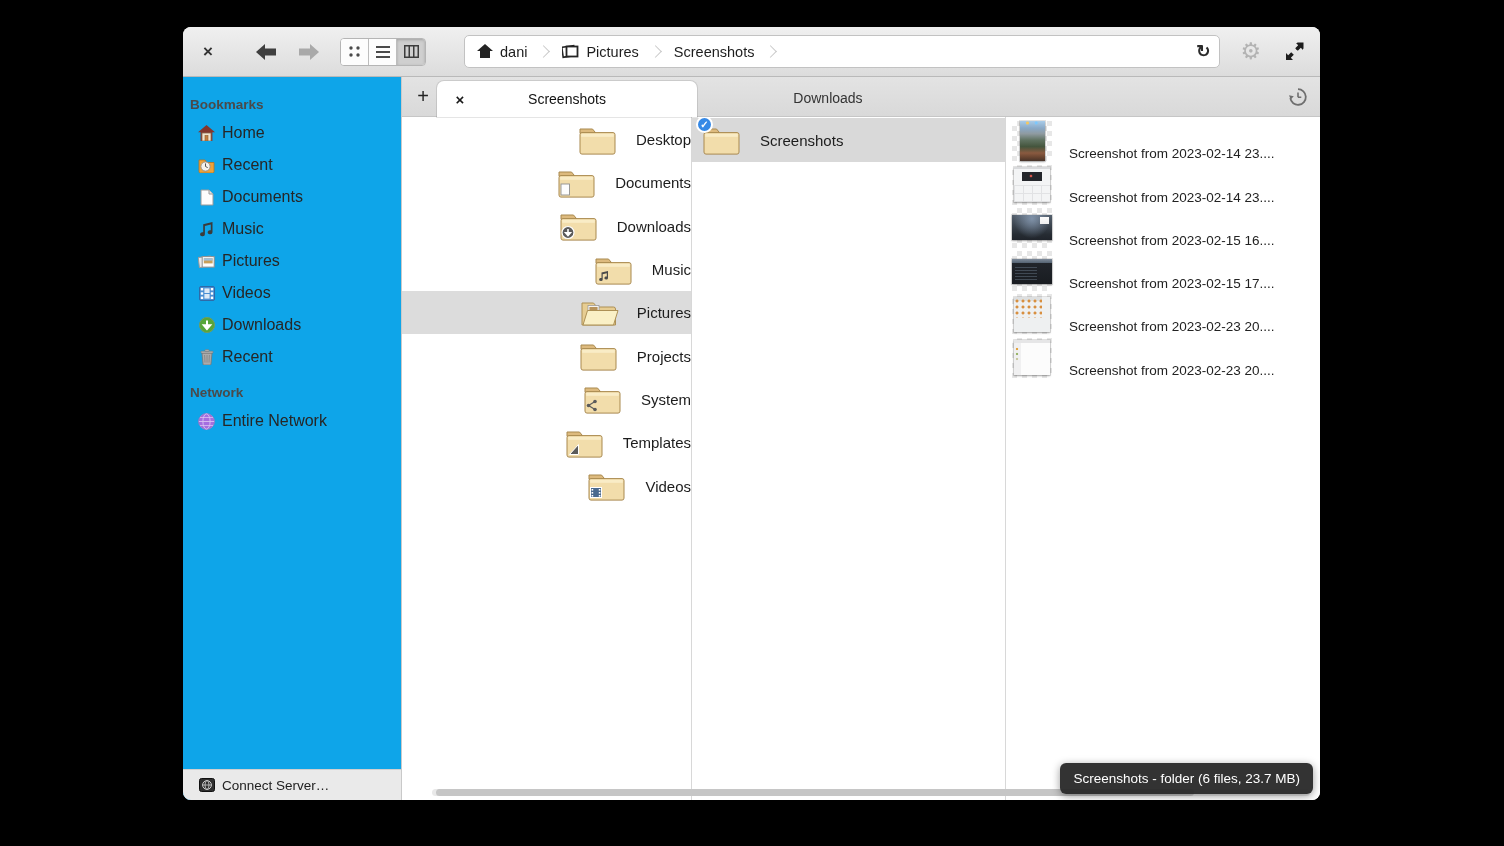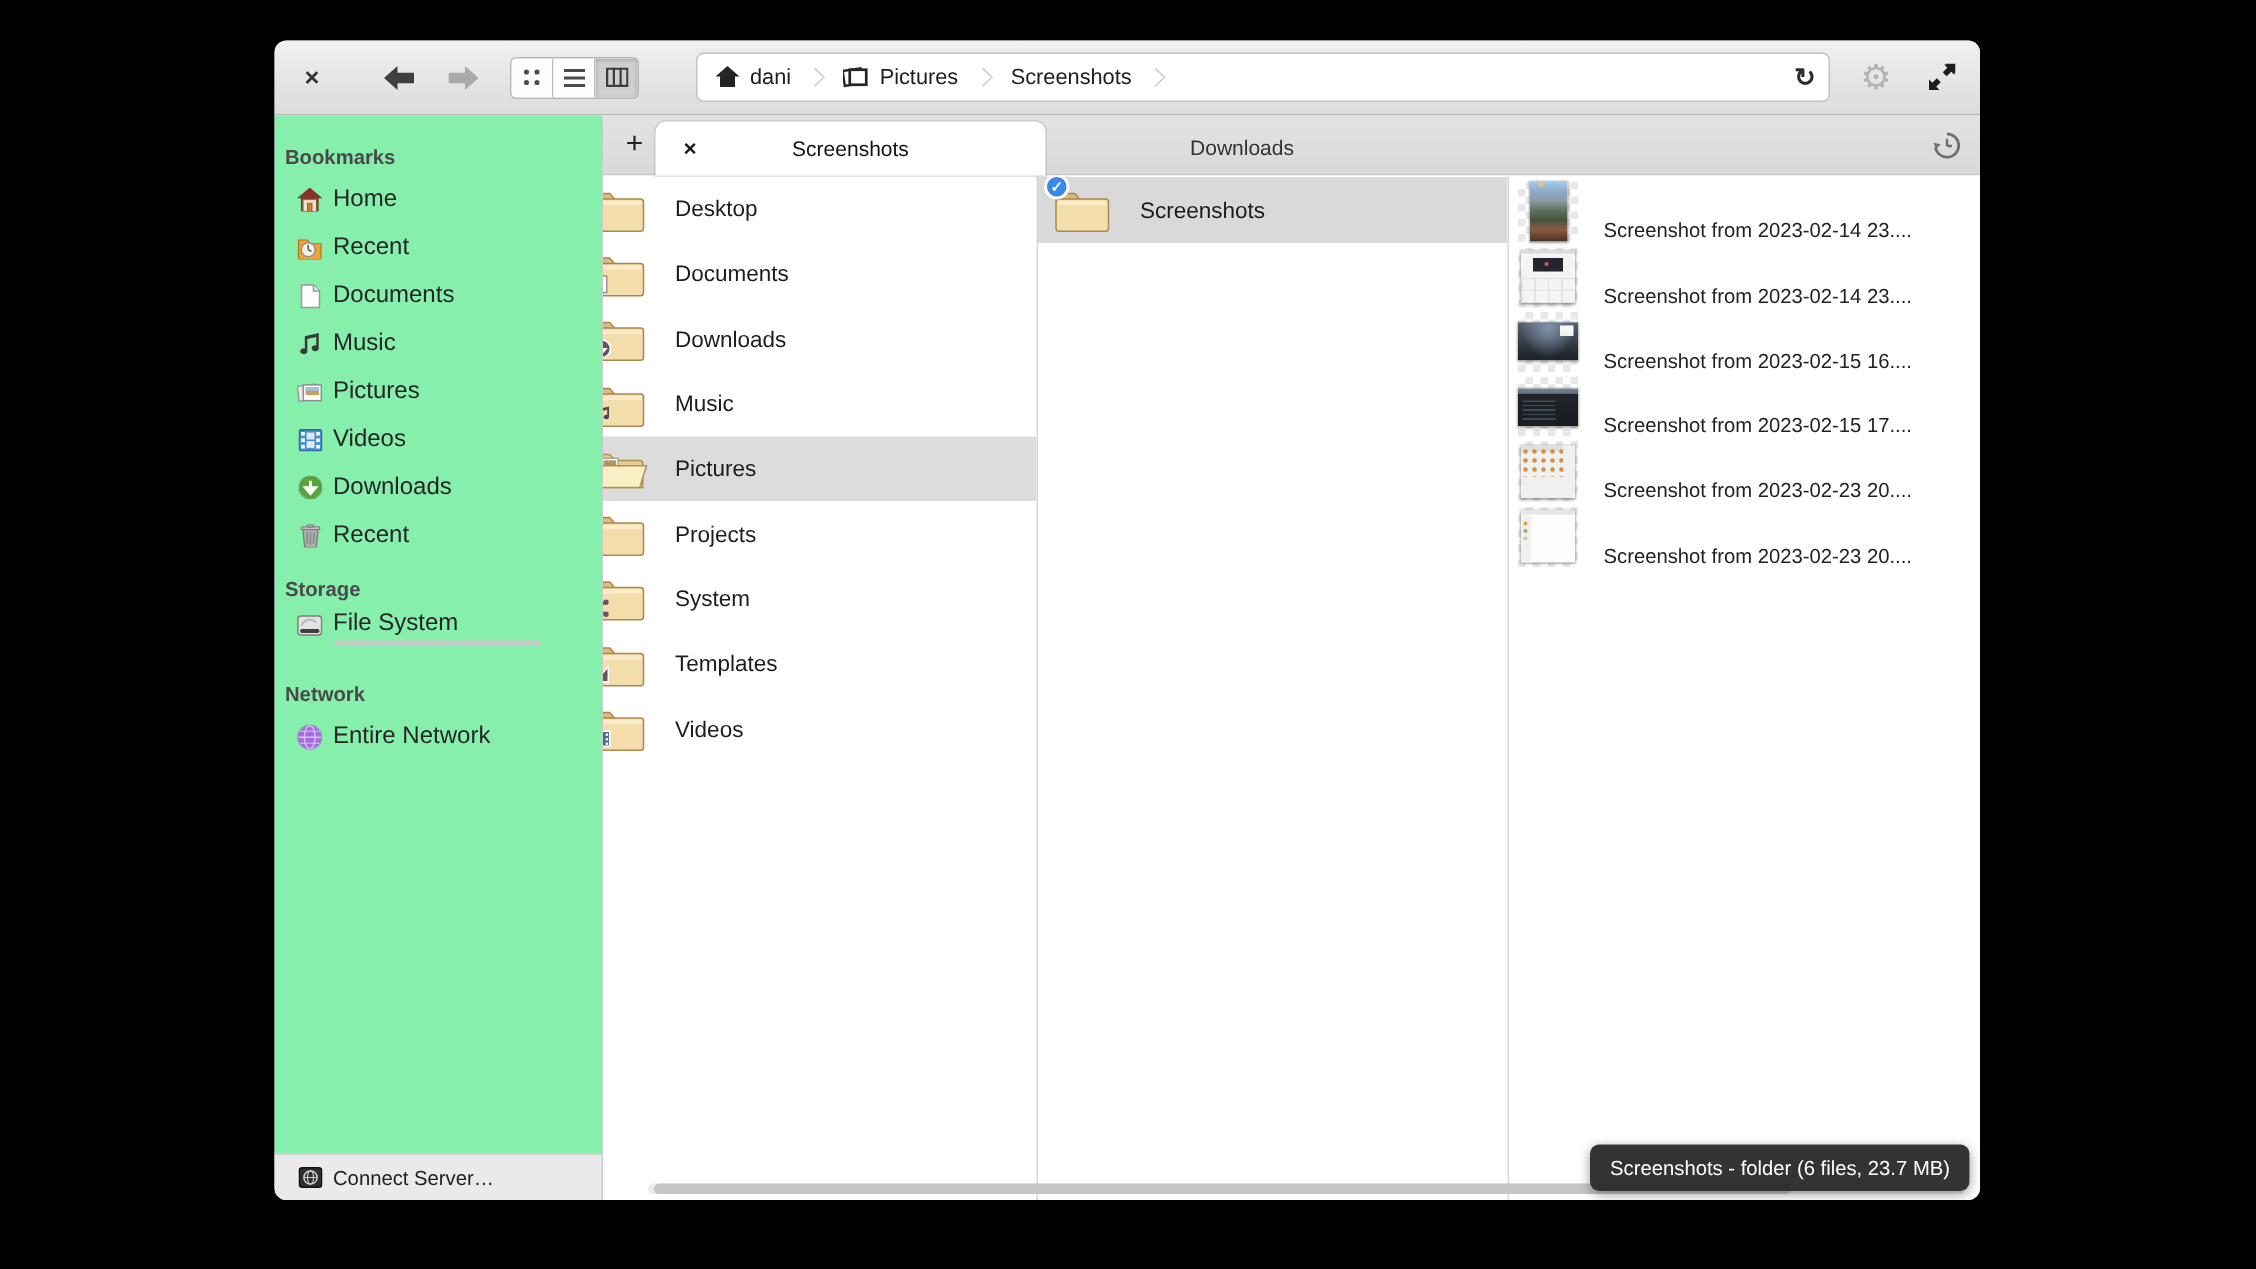--- a/index.html
+++ b/index.html
@@ -25,21 +25,21 @@
   .crumb-sep { width:9px; height:9px; border-top:1.5px solid #c9c9c9; border-right:1.5px solid #c9c9c9;
     transform:rotate(45deg); margin:0 14px 0 12px; }
   .refresh { margin-left:auto; margin-right:9px; font-size:17px; color:#2c2c2c; font-weight:bold; }
   .gear { margin-left:20px; font-size:23px; color:#b3b3b3; line-height:1; }
   .expand { margin-left:24px; margin-right:16px; }
 
   
   .content { flex:1; display:flex; min-height:0; }
 
   
-  .sidebar { width:219px; flex:0 0 219px; background:#86efac; border-right:1px solid #c9c9c9;
+  .sidebar { width:219px; flex:0 0 219px; background:#0ea5e9; border-right:1px solid #c9c9c9;
     position:relative; padding-top:8px; }
   .sb-header { font-size:13.5px; font-weight:bold; color:#4a4a4a; padding:6px 0 5px 7px; }
   .sb-item { height:32px; display:flex; align-items:center; padding-left:15px; font-size:16px; color:#262626; }
   .sb-icon { width:17px; height:17px; margin-right:7px; display:flex; align-items:center; justify-content:center; flex:0 0 17px; }
   .sb-item .lbl { line-height:1; }
   .sb-fs { height:38px; align-items:flex-start; padding-top:3px; }
   .fs-txt { display:flex; flex-direction:column; }
   .usage-track { margin-top:3px; width:139px; height:3px; background:#c7c7c7; border-radius:2px; }
   .usage-fill { height:3px; background:#4f4f4f; border-radius:2px; }
   .sb-section { margin-top:6px; }
@@ -59,21 +59,21 @@
   .tab-inactive { width:262px; height:36px; display:flex; align-items:center; justify-content:center;
     font-size:14px; color:#333; }
   .history-btn { position:absolute; right:10px; top:8px; width:24px; height:24px; display:flex; align-items:center; justify-content:center; }
 
   
   .columns { flex:1; display:flex; background:#fff; position:relative; min-height:0; }
   .col { overflow:hidden; padding-top:1px; }
   .col1 { width:290px; flex:0 0 290px; border-right:1px solid #d8d8d8; }
   .col2 { width:314px; flex:0 0 314px; border-right:1px solid #d8d8d8; }
   .col3 { flex:1; }
-  .prow { height:43.3px; display:flex; align-items:center; }
+  .prow { height:43.3px; display:flex; align-items:center;justify-content:flex-end; }
   .prow.selected { background:#dcdcdc; }
   .prow .ficon { width:40px; height:32px; margin-left:-10px; flex:0 0 40px; }
   .prow .plabel { margin-left:18px; font-size:15px; color:#1c1c1c; }
   .srow { height:44px; display:flex; align-items:center; background:#d9d9d9; }
   .srow .ficon { width:40px; height:32px; margin-left:10px; flex:0 0 40px; position:relative; }
   .srow .plabel { margin-left:18px; font-size:15px; color:#1c1c1c; }
   .badge { position:absolute; left:-6px; top:-8px; width:17px; height:17px; border-radius:50%;
     background:#3689e6; border:2px solid #fff; color:#fff; font-size:10px; font-weight:bold;
     display:flex; align-items:center; justify-content:center; }
   .frow { height:43.3px; display:flex; align-items:flex-end; padding-left:6px; }
@@ -289,36 +289,20 @@
                   <rect x="4.8" y="0.8" width="4.4" height="1.6" rx="0.8" fill="#c2c2c2" stroke="#777" stroke-width="0.7"></rect>
                   <line x1="4.6" y1="6" x2="5" y2="13.6" stroke="#8a8a8a"></line>
                   <line x1="7" y1="6" x2="7" y2="13.6" stroke="#8a8a8a"></line>
                   <line x1="9.4" y1="6" x2="9" y2="13.6" stroke="#8a8a8a"></line>
                 </svg>
               </span>
               <span class="lbl">Recent</span>
             </div>
           </div>
           <div class="sb-section">
-            <div class="sb-header">Storage</div>
-            <div class="sb-item sb-fs">
-              <span class="sb-icon">
-                <svg width="17" height="14" viewBox="0 0 17 14">
-                  <rect x="0.6" y="0.6" width="15.8" height="12.8" rx="2" fill="#e2e2e2" stroke="#7d7d7d"></rect>
-                  <rect x="2" y="9.4" width="13" height="2.6" rx="1.3" fill="#3f3f3f"></rect>
-                  <path d="M3 7 a6 6 0 0 1 10 -2" fill="none" stroke="#b5b5b5" stroke-width="1.2"></path>
-                </svg>
-              </span>
-              <span class="fs-txt">
-                <span class="lbl">File System</span>
-                <span class="usage-track"><span class="usage-fill" style="width: 17px;"></span></span>
-              </span>
-            </div>
-          </div>
-          <div class="sb-section">
             <div class="sb-header">Network</div>
             <div class="sb-item">
               <span class="sb-icon">
                 <svg width="17" height="17" viewBox="0 0 17 17">
                   <circle cx="8.5" cy="8.5" r="7.8" fill="#a56ee0" stroke="#7b46b5"></circle>
                   <circle cx="8.5" cy="8.5" r="7.8" fill="none" stroke="rgba(255,255,255,.4)" stroke-width="0.8"></circle>
                   <ellipse cx="8.5" cy="8.5" rx="3.6" ry="7.6" fill="none" stroke="#d9c2f2" stroke-width="0.9"></ellipse>
                   <line x1="1" y1="8.5" x2="16" y2="8.5" stroke="#d9c2f2" stroke-width="0.9"></line>
                   <line x1="2" y1="4.5" x2="15" y2="4.5" stroke="#d9c2f2" stroke-width="0.8"></line>
                   <line x1="2" y1="12.5" x2="15" y2="12.5" stroke="#d9c2f2" stroke-width="0.8"></line>

